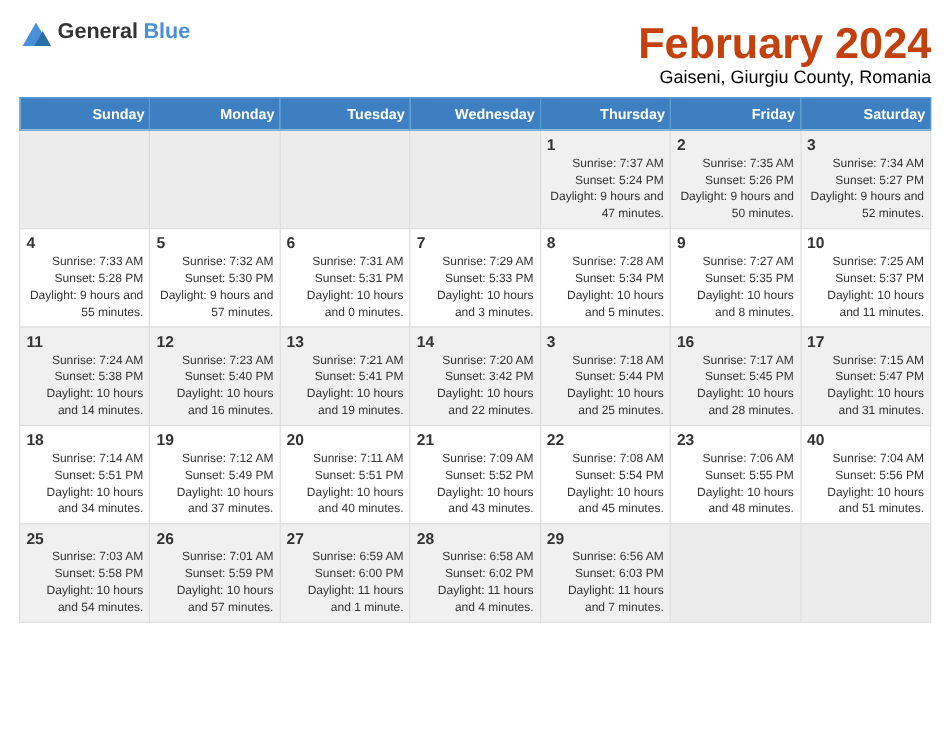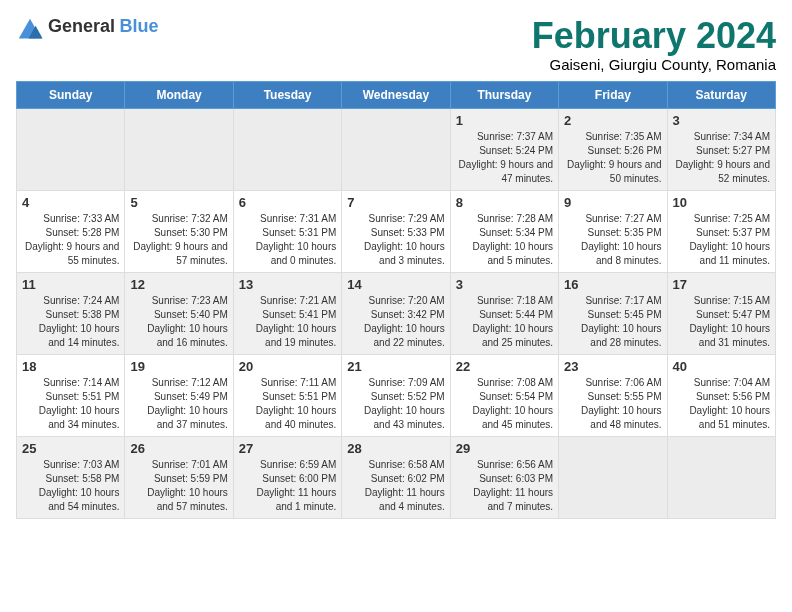--- a/index.html
+++ b/index.html
@@ -33,39 +33,39 @@
     .logo-icon {
       width: 28px;
       height: 28px;
     }
     .title-area {
       text-align: right;
     }
     .month-year {
       font-size: 36px;
       font-weight: bold;
-      color: #0f766e;
+      color: #c2410c;
       line-height: 1.1;
     }
     .location {
       font-size: 15px;
       color: #000000;
     }
     .calendar {
       width: 100%;
       border-collapse: collapse;
       border: 1px solid #ccc;
     }
     .calendar th {
       background-color: #3d7fc1;
       color: #fff;
       font-size: 12px;
       font-weight: bold;
       padding: 6px 4px;
-      text-align: center;
+      text-align: right;
       border: 1px solid #5a9fd4;
     }
     .calendar td {
       vertical-align: top;
       border: 1px solid #ddd;
       padding: 4px 5px;
       width: 108px;
       min-height: 80px;
       background: #fff;
       font-size: 10px;

